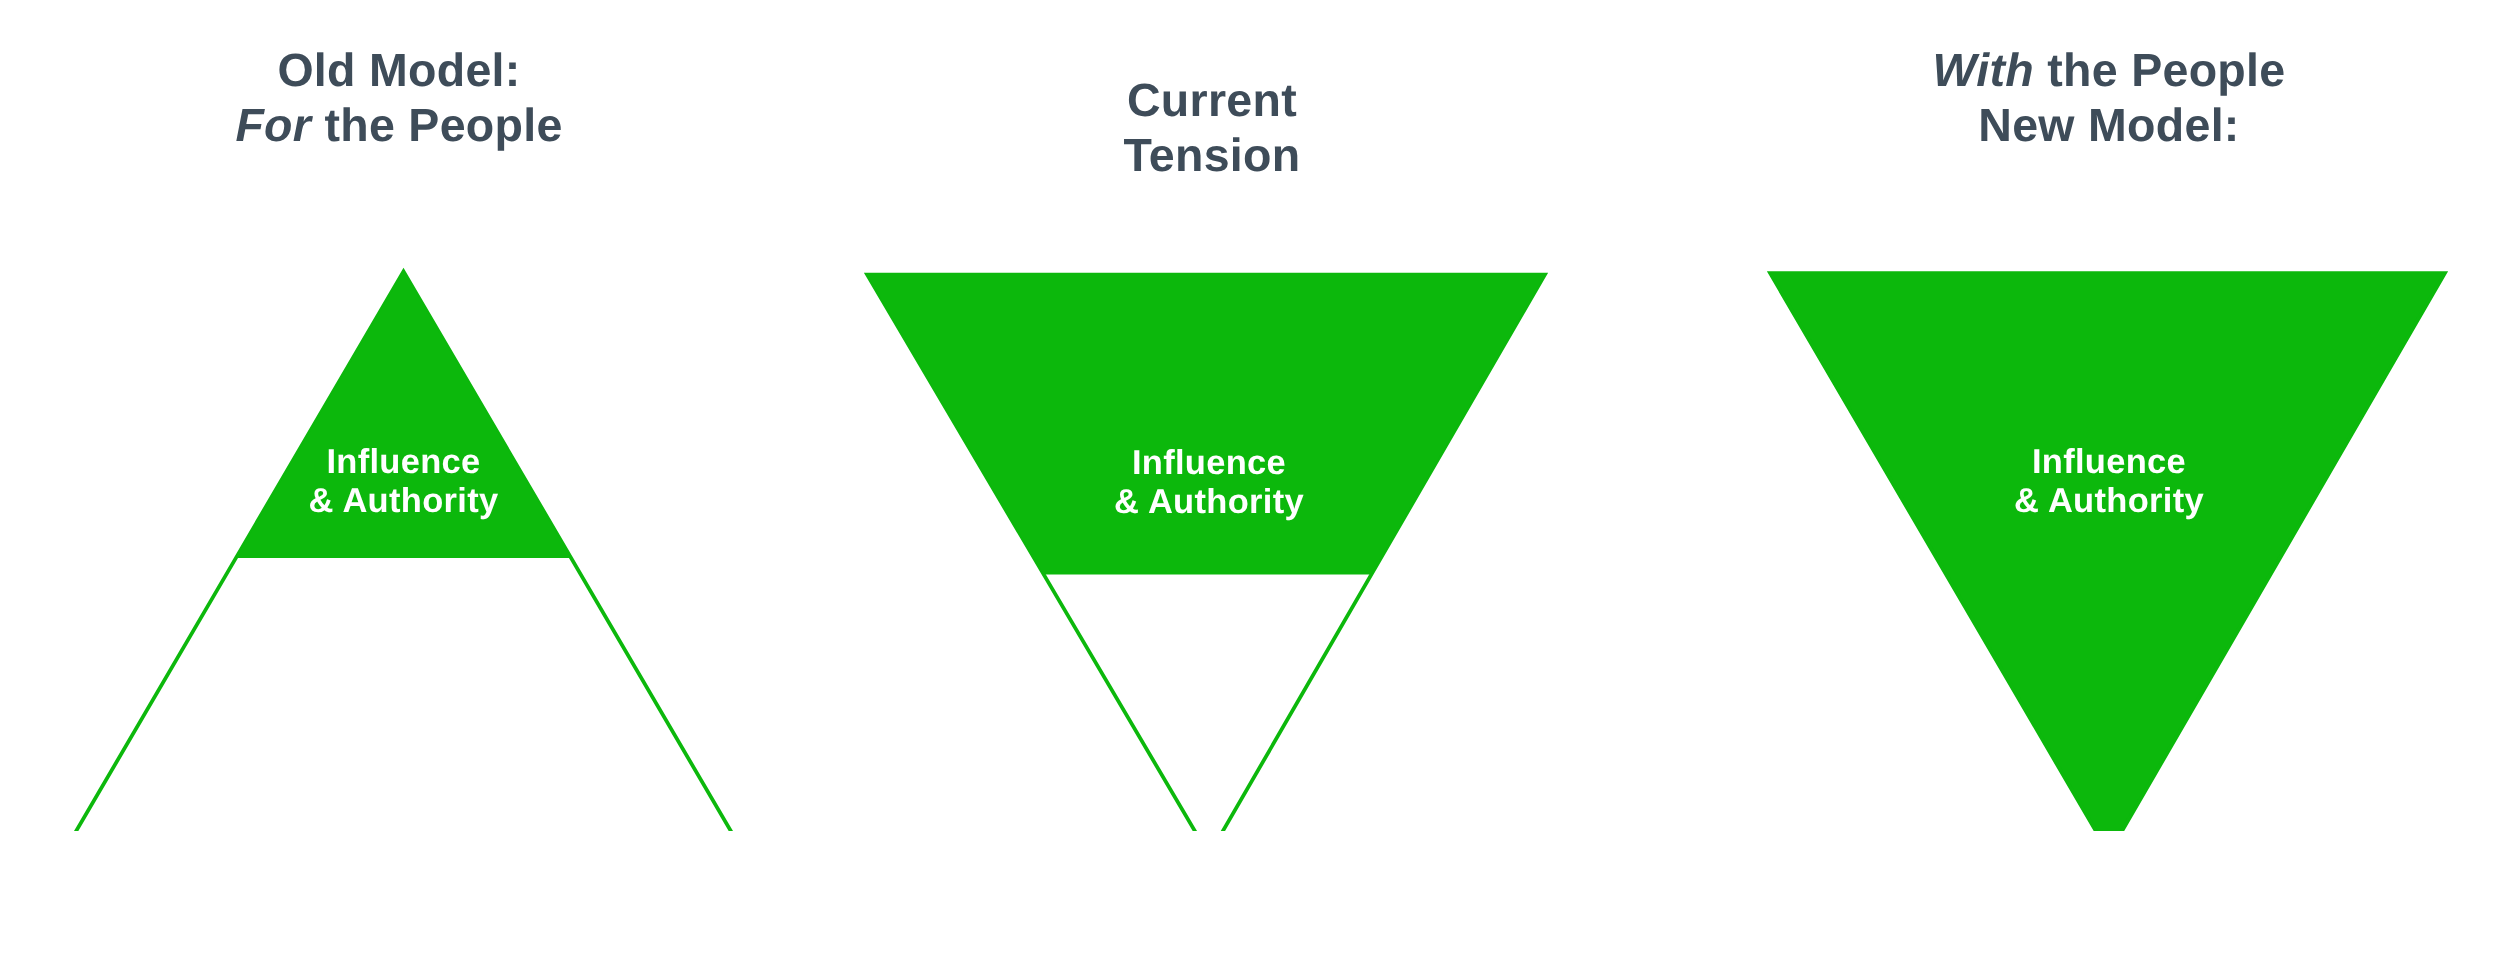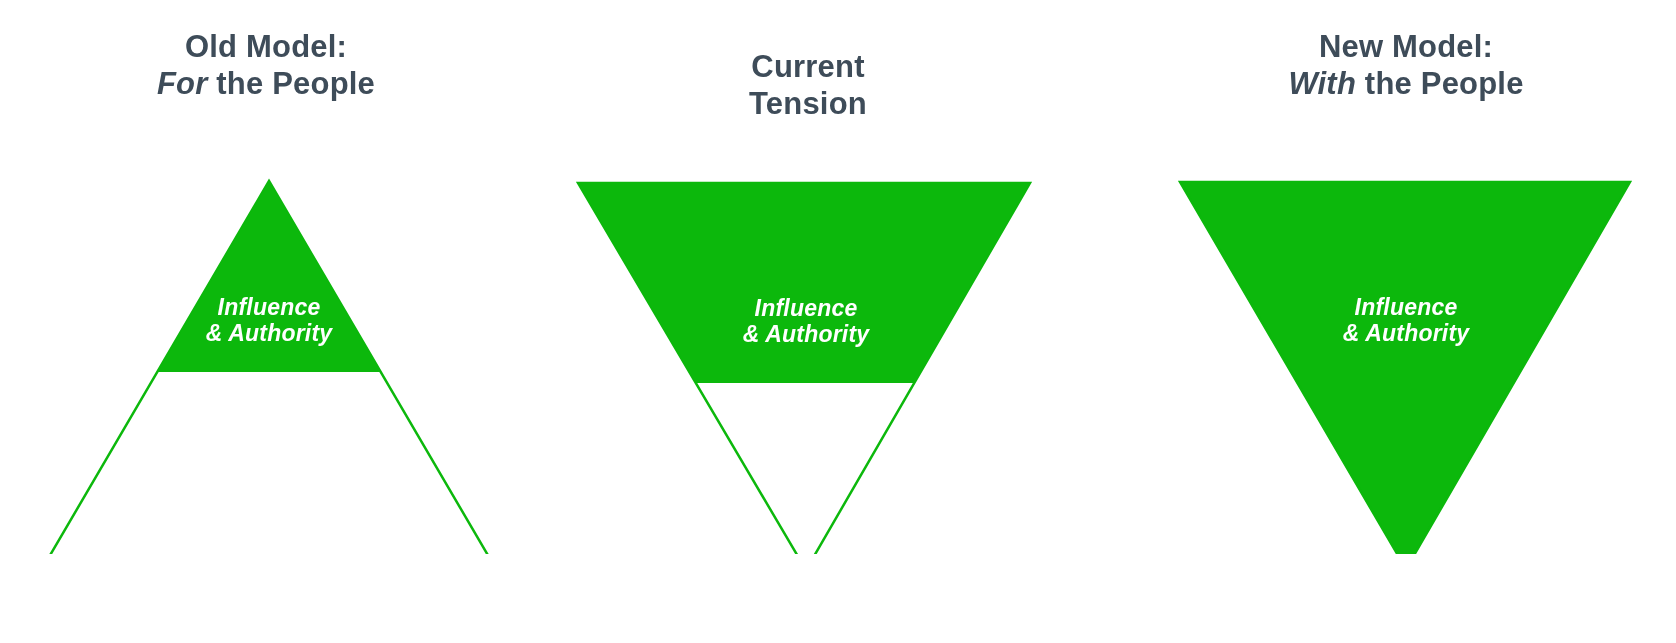--- a/index.html
+++ b/index.html
@@ -57,21 +57,21 @@
   .tri-label {
     position: absolute;
     width: 240px;
     text-align: center;
     color: var(--label-color, #ffffff);
     font-size: 23px;
     font-weight: 700;
     line-height: 26px;
     letter-spacing: 0.2px;
   }
-  .tri-label .l-line { display: block; font-style: italic; }
+  .tri-label .l-line { display: block; }
   .label-old     { left: 149px;  top: 294px; }
   .label-current { left: 686px;  top: 295px; }
   .label-new     { left: 1286px; top: 294px; }
 </style>
 </head>
 <body>
 
 <div class="figure">
 
   <div class="panel-title title-old">
@@ -98,22 +98,22 @@
     <polygon class="tri-outline" points="2,11 454,11 230,398"></polygon>
     <polygon class="tri-fill" points="2,11 454,11 338.2,211 119.8,211"></polygon>
   </svg>
 
   <div class="tri-label label-current">
     <span class="l-line">Influence</span>
     <span class="l-line">&amp; Authority</span>
   </div>
 
   <div class="panel-title title-new">
+    <span class="t-line"><span class="ital">With</span><span> the People</span></span>
     <span class="t-line">New Model:</span>
-    <span class="t-line"><span class="ital">With</span><span> the People</span></span>
   </div>
 
   <svg class="tri-svg svg-new" width="454" height="404" viewBox="0 0 454 404">
     <polygon class="tri-full" points="2,11 452,11 228,398"></polygon>
   </svg>
 
   <div class="tri-label label-new">
     <span class="l-line">Influence</span>
     <span class="l-line">&amp; Authority</span>
   </div>

